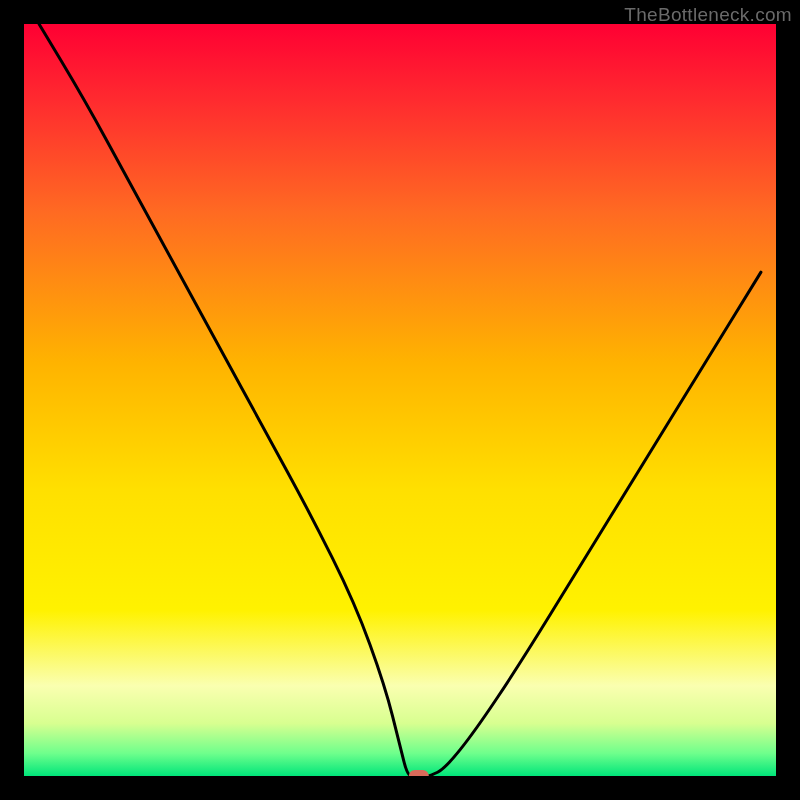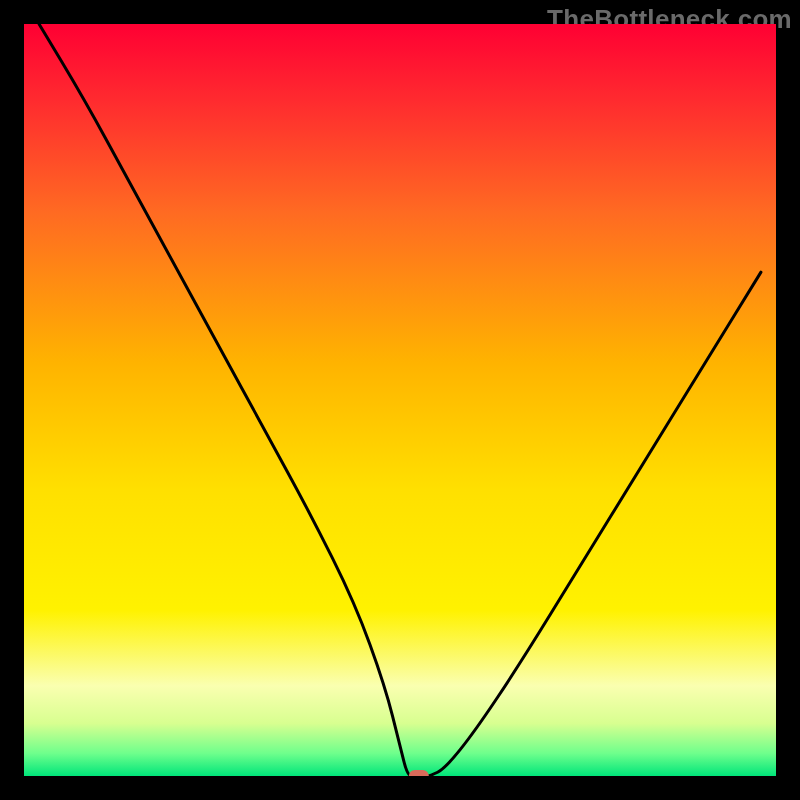--- a/index.html
+++ b/index.html
@@ -27,23 +27,23 @@
   .plot svg {
     display: block;
     width: 100%;
     height: 100%;
   }
   .watermark {
     position: absolute;
     top: 4px;
     right: 8px;
     color: #6a6a6a;
-    font-size: 26px;
+    font-size: 19px;
     letter-spacing: 0.3px;
-    font-weight: 700;
+    font-weight: 400;
     user-select: none;
   }
 </style>
 </head>
 <body>
 
 <div class="outer">
   <div class="watermark">TheBottleneck.com</div>
   <div class="plot">
     <svg viewBox="0 0 752 752">

